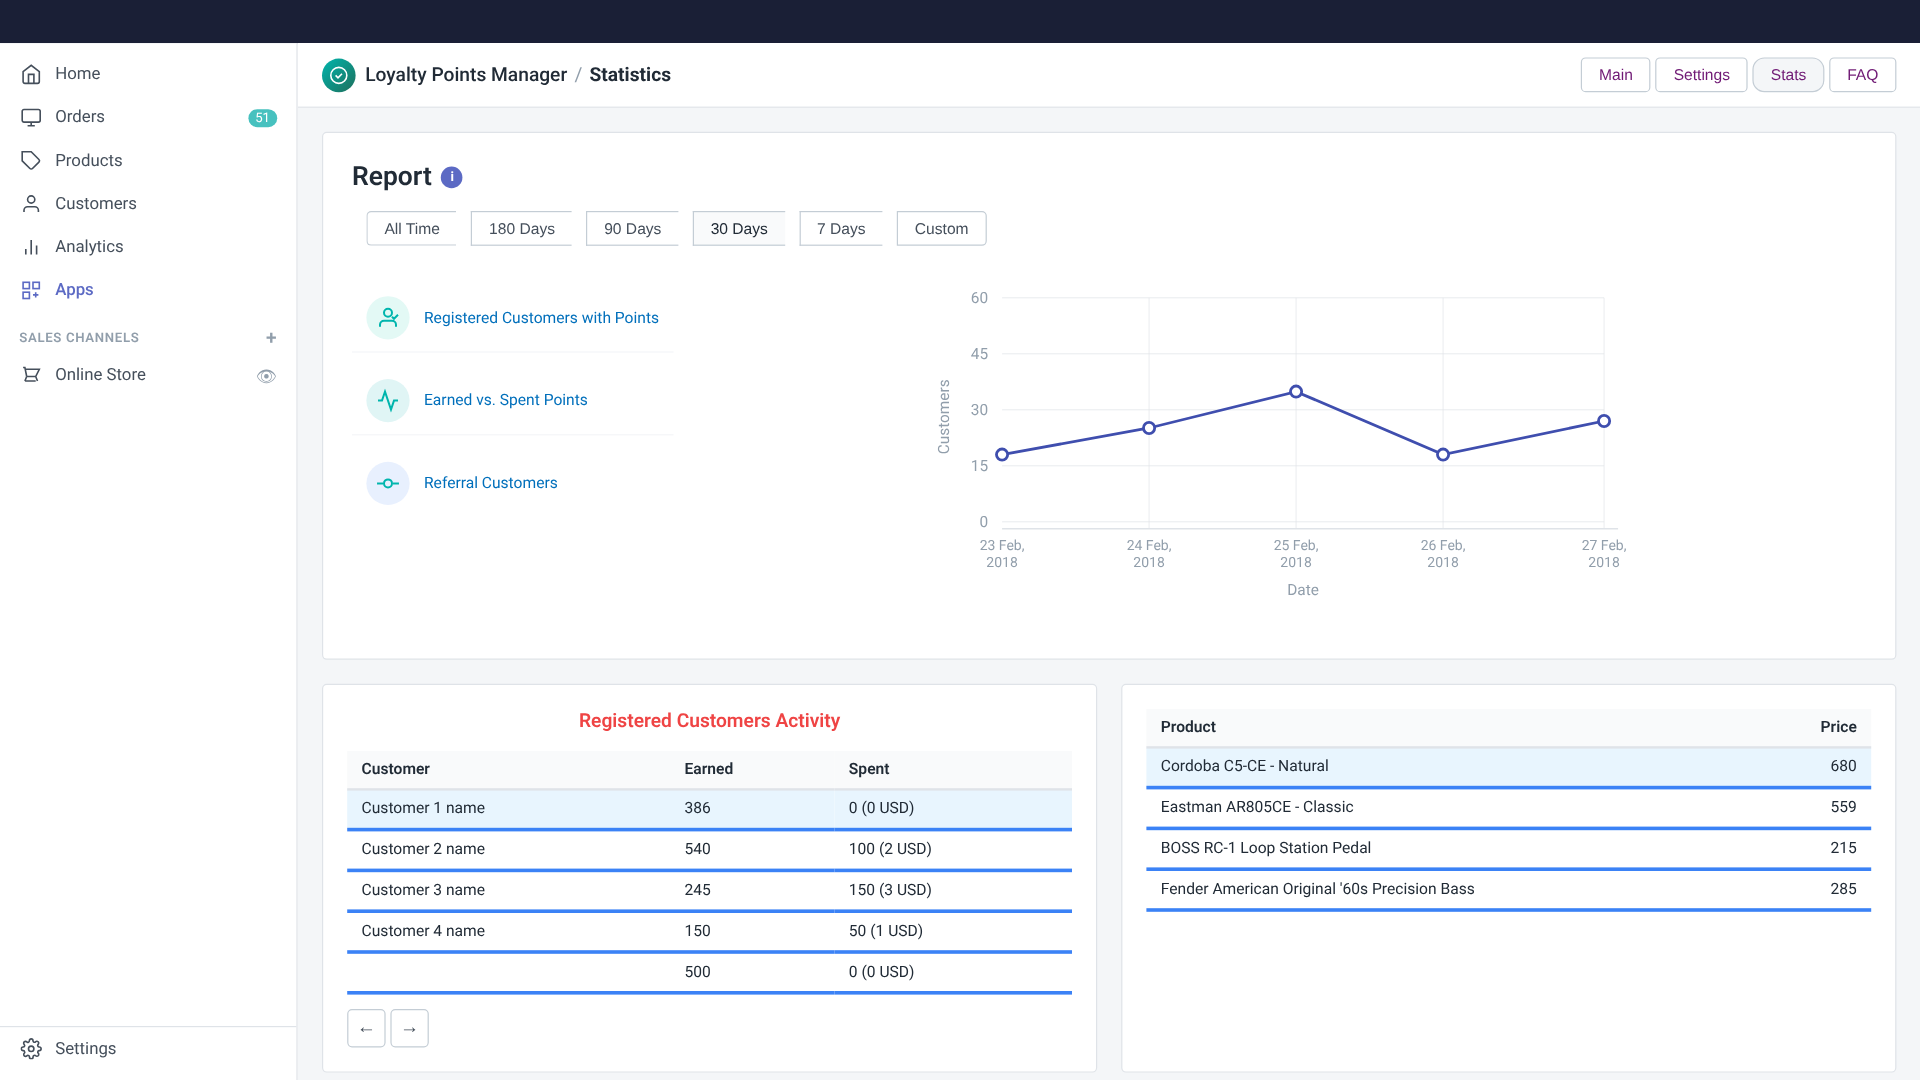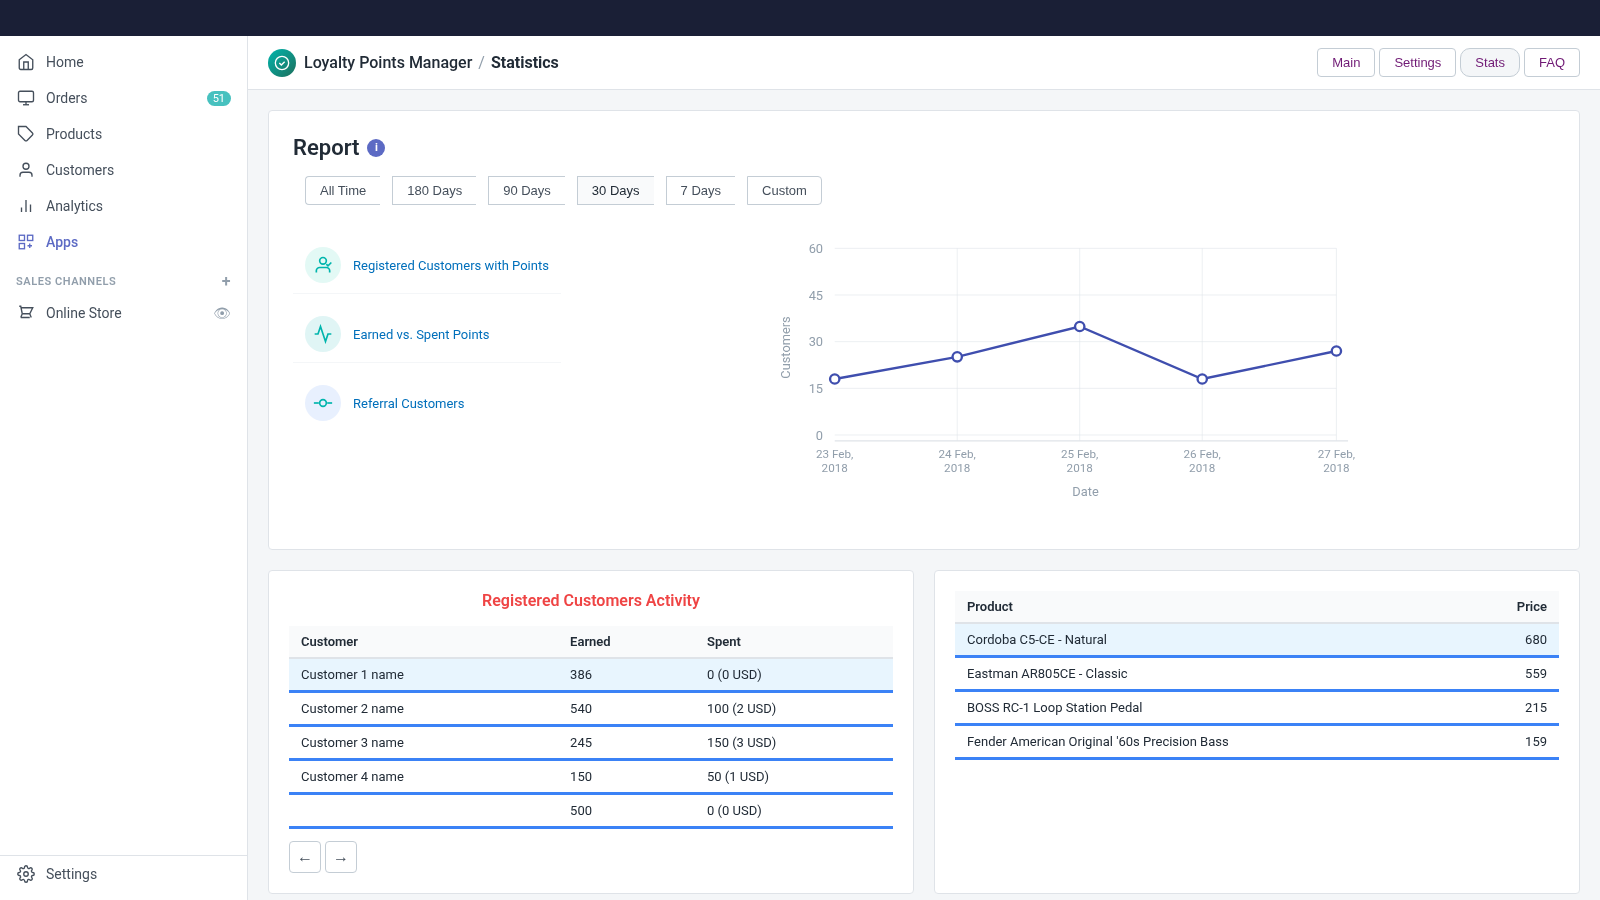--- a/index.html
+++ b/index.html
@@ -362,21 +362,21 @@
                 <tr>
                   <td>Eastman AR805CE - Classic</td>
                   <td style="text-align:right;">559</td>
                 </tr>
                 <tr>
                   <td>BOSS RC-1 Loop Station Pedal</td>
                   <td style="text-align:right;">215</td>
                 </tr>
                 <tr>
                   <td>Fender American Original '60s Precision Bass</td>
-                  <td style="text-align:right;">159</td>
+                  <td style="text-align:right;">285</td>
                 </tr>
               </tbody>
           </table>
         </div>
       </div>
     </div>
   </div>
 </div>
 
 </body></html>

